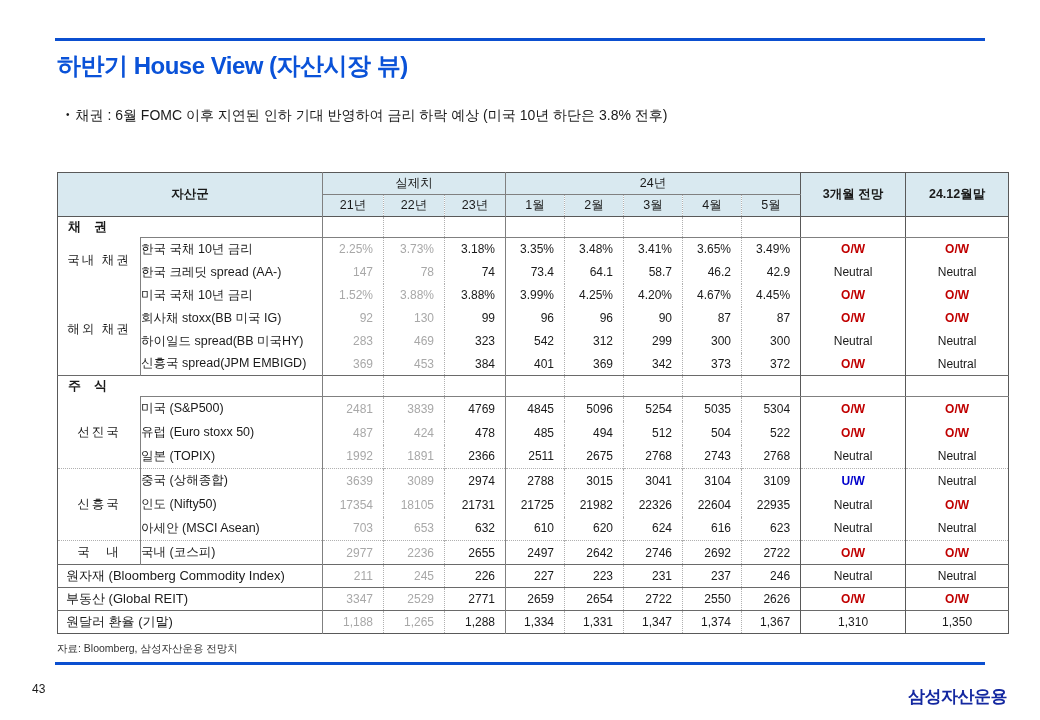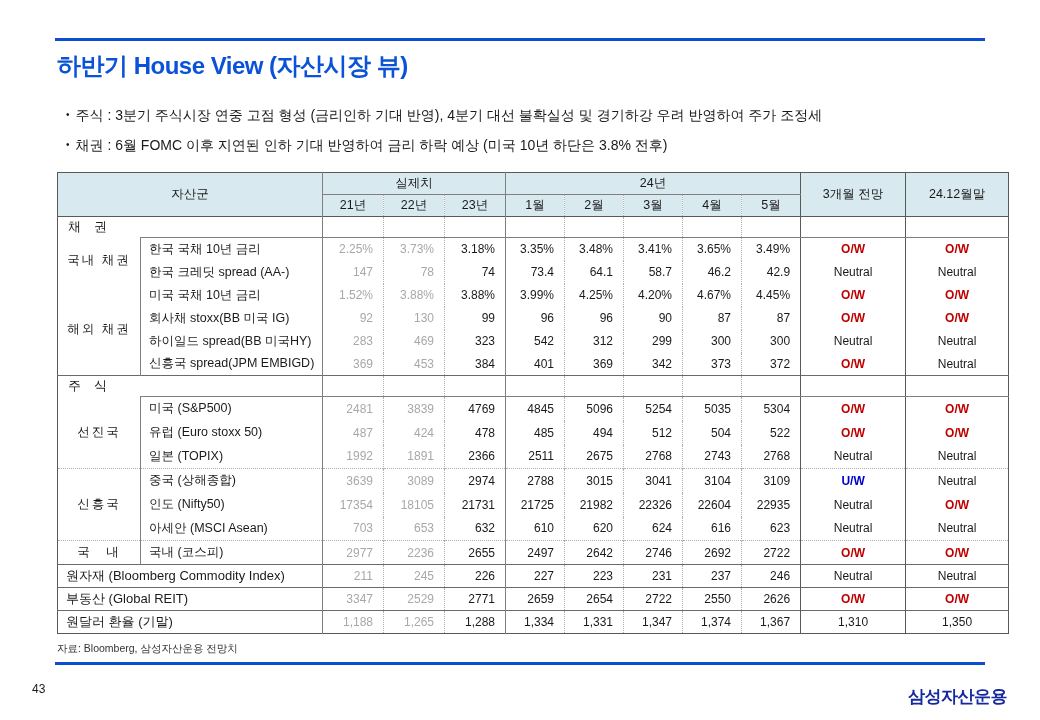--- a/index.html
+++ b/index.html
@@ -16,59 +16,58 @@
   .bullets { position:absolute; left:66px; top:100px; font-size:14px; color:#1a1a1a; }
   .bullet { line-height:30px; white-space:nowrap; }
   .bullet .marker { font-size:10px; vertical-align:2px; margin-right:6px; }
 
   table.asset { position:absolute; left:57px; top:172px; width:951px;
     border-collapse:collapse; table-layout:fixed; border:1.5px solid #595959; }
   th, td { padding:0; margin:0; font-size:12px; white-space:nowrap; overflow:hidden; }
 
   thead th { background:#d9e9f0; font-weight:normal; font-size:12.5px; }
   thead tr { height:22px; }
-  th.main { font-weight:normal; }
+  th.main { font-weight:bold; }
   tr.hdr2 { border-bottom:1.5px solid #595959; }
   .bbh { border-bottom:1px solid #808080; }
 
   .bls { border-left:1px solid #808080; }
   .bld { border-left:1px dotted #b0b0b0; }
   .blk { border-left:1.5px solid #595959; }
   .bb  { border-bottom:1px solid #808080; }
   tr.hrs { border-bottom:1px solid #6a6a6a; }
   tr.hrd { border-bottom:1px dotted #b0b0b0; }
 
   tbody tr { height:23px; }
   tr.sec-row { height:21px; }
   tr.h24 { height:24px; }
   tr.h25 { height:23px; }
 
-  td.sec { text-align:left; padding-left:10px; font-weight:normal; font-size:13px; }
+  td.sec { text-align:left; padding-left:10px; font-weight:bold; font-size:13px; }
   td.grp { text-align:center; letter-spacing:2px; font-size:12.5px; }
-  td.name { text-align:left; padding-left:8px; font-size:12.5px; }
+  td.name { text-align:left; font-size:12.5px; }
   td.wide-label { text-align:left; padding-left:8px; font-size:13px; }
   td.num { text-align:right; padding-right:10px; }
   td.g { color:#a8a8a8; }
   td.outlook { text-align:center; }
   td.outlook.ow { color:#c00000; font-weight:bold; }
   td.outlook.uw { color:#0000cc; font-weight:bold; }
 
   .source { position:absolute; left:57px; top:642px; font-size:10.5px; color:#333333; }
   .page-number { position:absolute; left:32px; top:682px; font-size:12px; color:#1a1a1a; }
   .logo { position:absolute; right:33px; top:685px; font-size:17px; font-weight:bold; color:#1428a0; letter-spacing:-0.5px; }
 </style>
 </head>
 <body>
 
 <div class="rule" id="top-rule"></div>
 
 <div class="title">하반기 House View (자산시장 뷰)</div>
 
 <div class="bullets">
-  <div class="bullet"><span class="marker">•</span><span>주식 : 3분기 주식시장 연중 고점 형성 (금리인하 기대 반영), 4분기 대선 불확실성 및 경기하강 우려 반영하여 주가 조정세</span></div>
   <div class="bullet"><span class="marker">•</span><span>채권 : 6월 FOMC 이후 지연된 인하 기대 반영하여 금리 하락 예상 (미국 10년 하단은 3.8% 전후)</span></div>
 </div>
 
 <table class="asset">
   <colgroup>
     <col style="width:83px">
       <col style="width:182px">
     <col style="width:61px">
       <col style="width:61px">
       <col style="width:61px">

